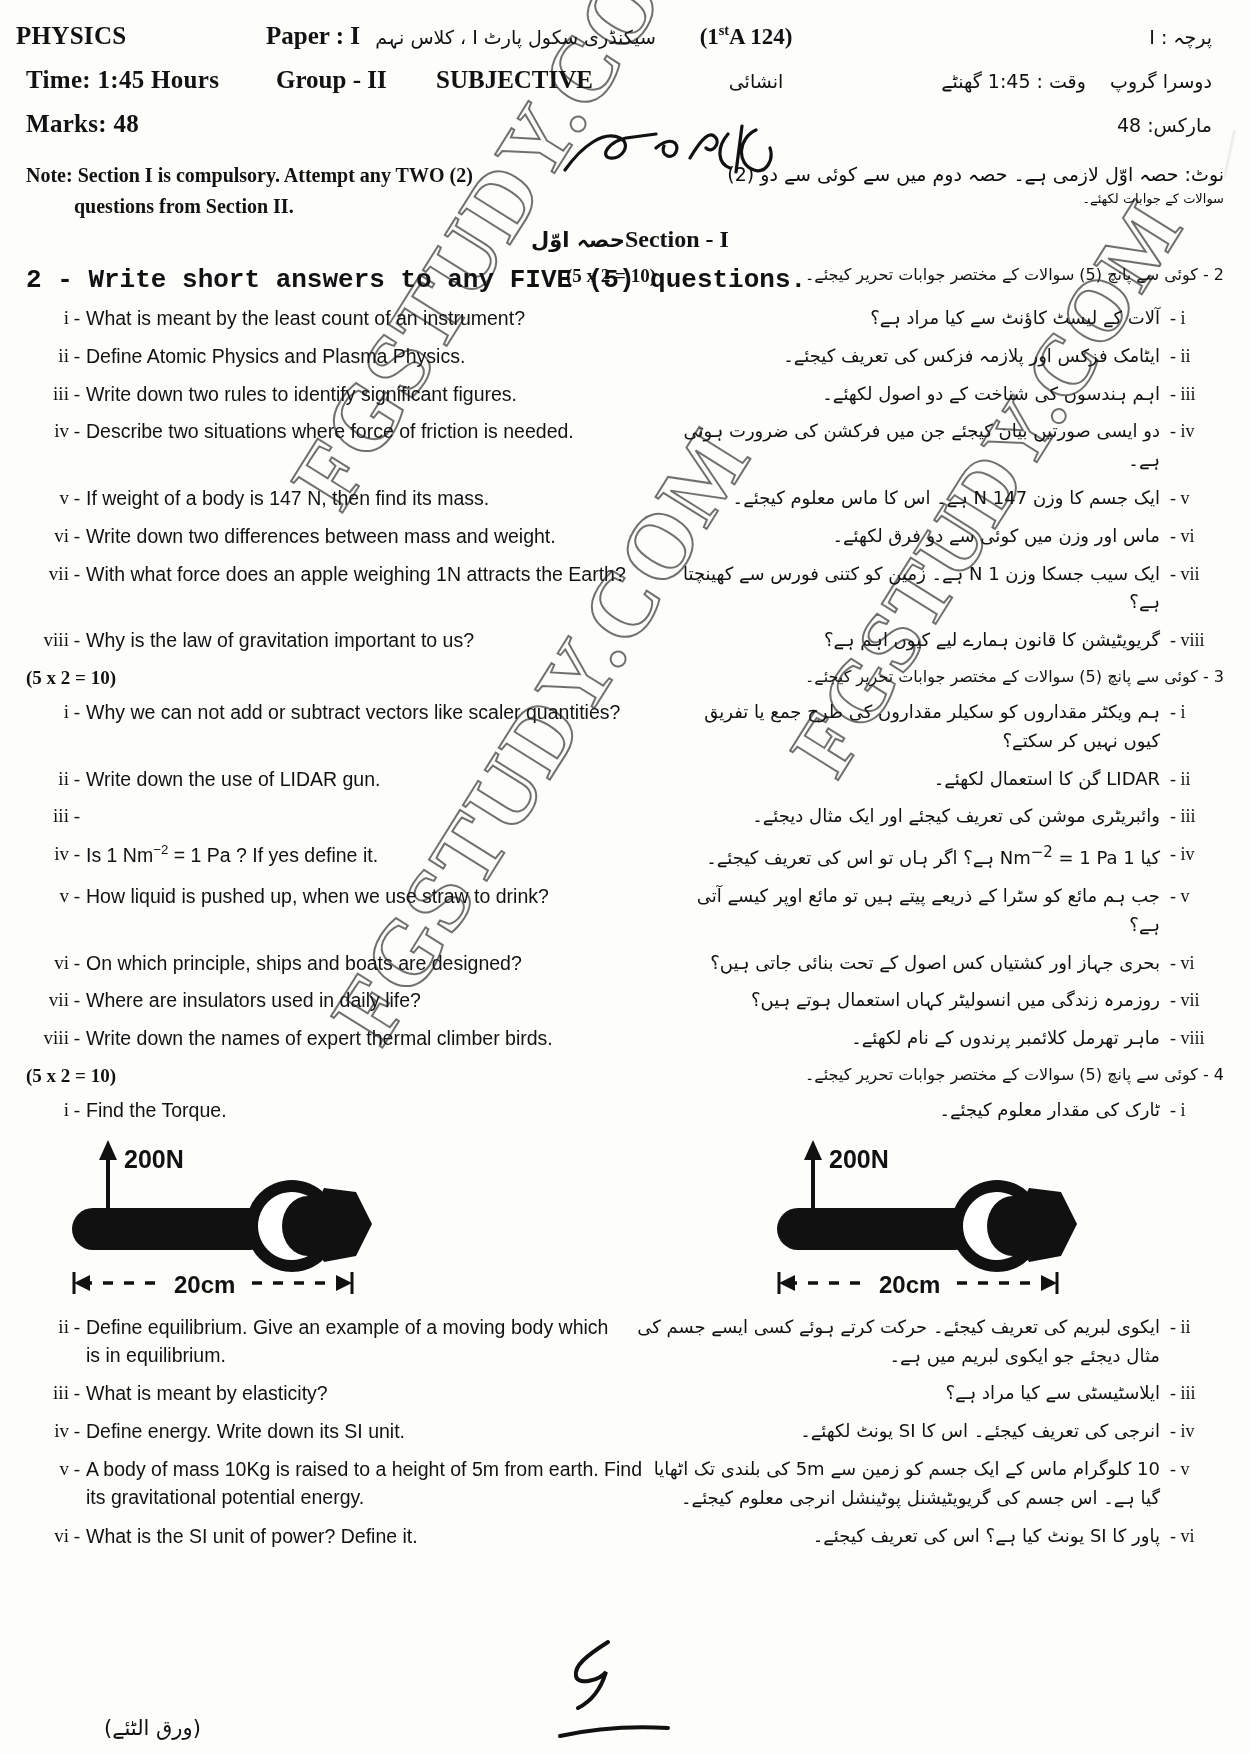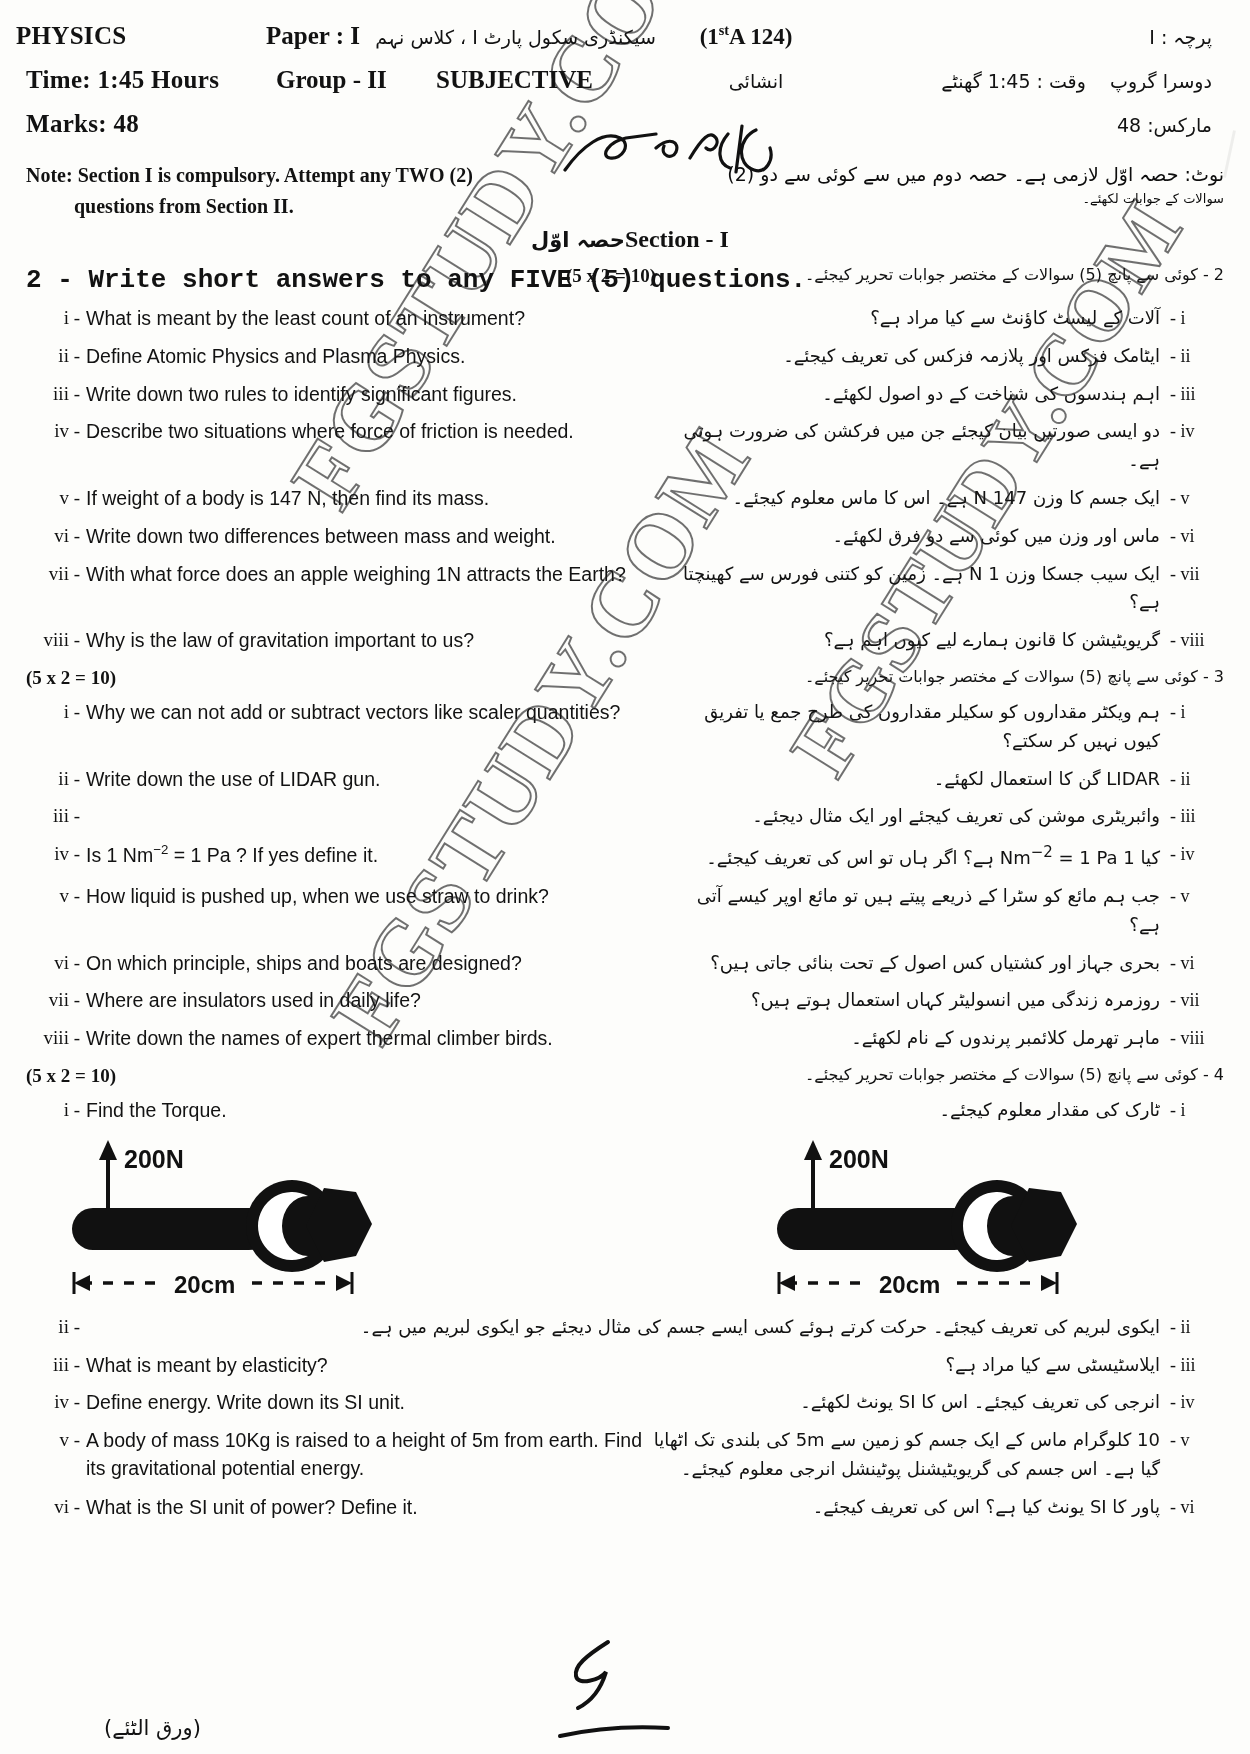--- a/index.html
+++ b/index.html
@@ -455,20 +455,21 @@
           <polygon points="296,149 280,141 280,157" fill="#111"></polygon>
           <line x1="26" y1="149" x2="108" y2="149" stroke="#111" stroke-width="3.5" stroke-dasharray="10 11"></line>
           <line x1="196" y1="149" x2="288" y2="149" stroke="#111" stroke-width="3.5" stroke-dasharray="10 11"></line>
           <text x="118" y="159" font-family="Liberation Sans, sans-serif" font-size="24" font-weight="bold" fill="#111">20cm</text>
         </svg>
       </div>
     </div>
 
     <div class="qitem" style="margin-top:14px;">
       <div class="rn-en">ii -</div>
+      <div class="txt-en" style="flex:0 0 540px;">Define equilibrium. Give an example of a moving body which is in equilibrium.</div>
       <div class="txt-ur" style="white-space:normal;">ایکوی لبریم کی تعریف کیجئے۔ حرکت کرتے ہوئے کسی ایسے جسم کی مثال دیجئے جو ایکوی لبریم میں ہے۔</div>
       <div class="rn-ur">- ii</div>
     </div>
     <div class="qitem">
       <div class="rn-en">iii -</div>
       <div class="txt-en">What is meant by elasticity?</div>
       <div class="txt-ur">ایلاسٹیسٹی سے کیا مراد ہے؟</div>
       <div class="rn-ur">- iii</div>
     </div>
     <div class="qitem">

